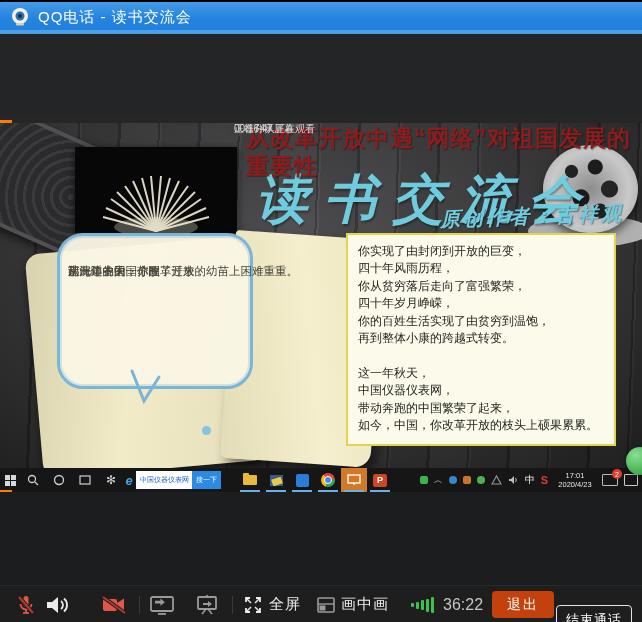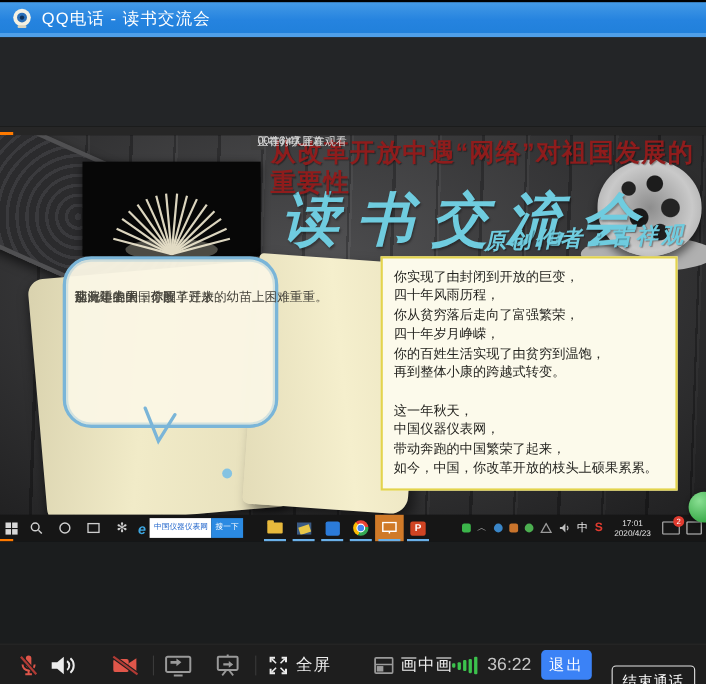--- a/index.html
+++ b/index.html
@@ -117,21 +117,21 @@
     box-shadow:0 1px 4px rgba(0,0,0,.5);z-index:8;}
 
   
   .controlbar{left:0;top:585px;width:642px;height:37px;background:#1e1e1e;border-top:1px solid #2a2a2a;box-sizing:border-box;}
   .controlbar .abs{top:0;height:37px;display:flex;align-items:center;}
   .cdiv{width:1px;height:18px;background:#3a3a3a;}
   .clabel{color:#ececec;font-size:15px;margin-left:6px;letter-spacing:1px;}
   .timer{color:#c6c6c6;font-size:16px;}
   .bars{display:flex;align-items:flex-end;gap:2px;height:16px;}
   .bars i{width:3px;background:#3cc24d;border-radius:1px;}
-  .btn-exit{width:46px;height:27px;background:#3b82f6;border-radius:4px;color:#fff;font-size:14px;
+  .btn-exit{width:62px;height:27px;background:#c2410c;border-radius:4px;color:#fff;font-size:14px;
     display:flex;align-items:center;justify-content:center;letter-spacing:2px;font-family:Liberation Serif, serif;}
   .btn-end{width:74px;height:27px;border:1px solid #e4e4e4;border-radius:4px;color:#fff;font-size:13px;
     display:flex;align-items:center;justify-content:center;letter-spacing:1px;margin-top:30px;}
 </style>
 </head>
 <body>
 
 <div class="abs titlebar">
   <span class="cam-icon">
     <svg width="20" height="20" viewBox="0 0 20 20">
@@ -368,21 +368,21 @@
       </g>
       <g stroke="#ececec" stroke-width="1.4">
         <line x1="4" y1="4" x2="8" y2="8"></line>
           <line x1="16" y1="4" x2="12" y2="8"></line>
         <line x1="4" y1="16" x2="8" y2="12"></line>
           <line x1="16" y1="16" x2="12" y2="12"></line>
       </g>
     </svg>
     <span class="clabel">全屏</span>
   </div>
-  <div class="abs" style="left:340px;">
+  <div class="abs" style="left:317px;">
     <svg width="18" height="16" viewBox="0 0 18 16">
       <rect x="1" y="1" width="16" height="14" rx="1" fill="none" stroke="#9a9a9a" stroke-width="1.6"></rect>
       <line x1="1" y1="7" x2="17" y2="7" stroke="#9a9a9a" stroke-width="1.4"></line>
       <rect x="2.5" y="8.5" width="6" height="5" fill="#9a9a9a"></rect>
     </svg>
     <span class="clabel">画中画</span>
   </div>
   <div class="abs bars" style="left:411px;top:11px;height:16px;">
     <i style="height:4px;"></i>
       <i style="height:7px;"></i>

